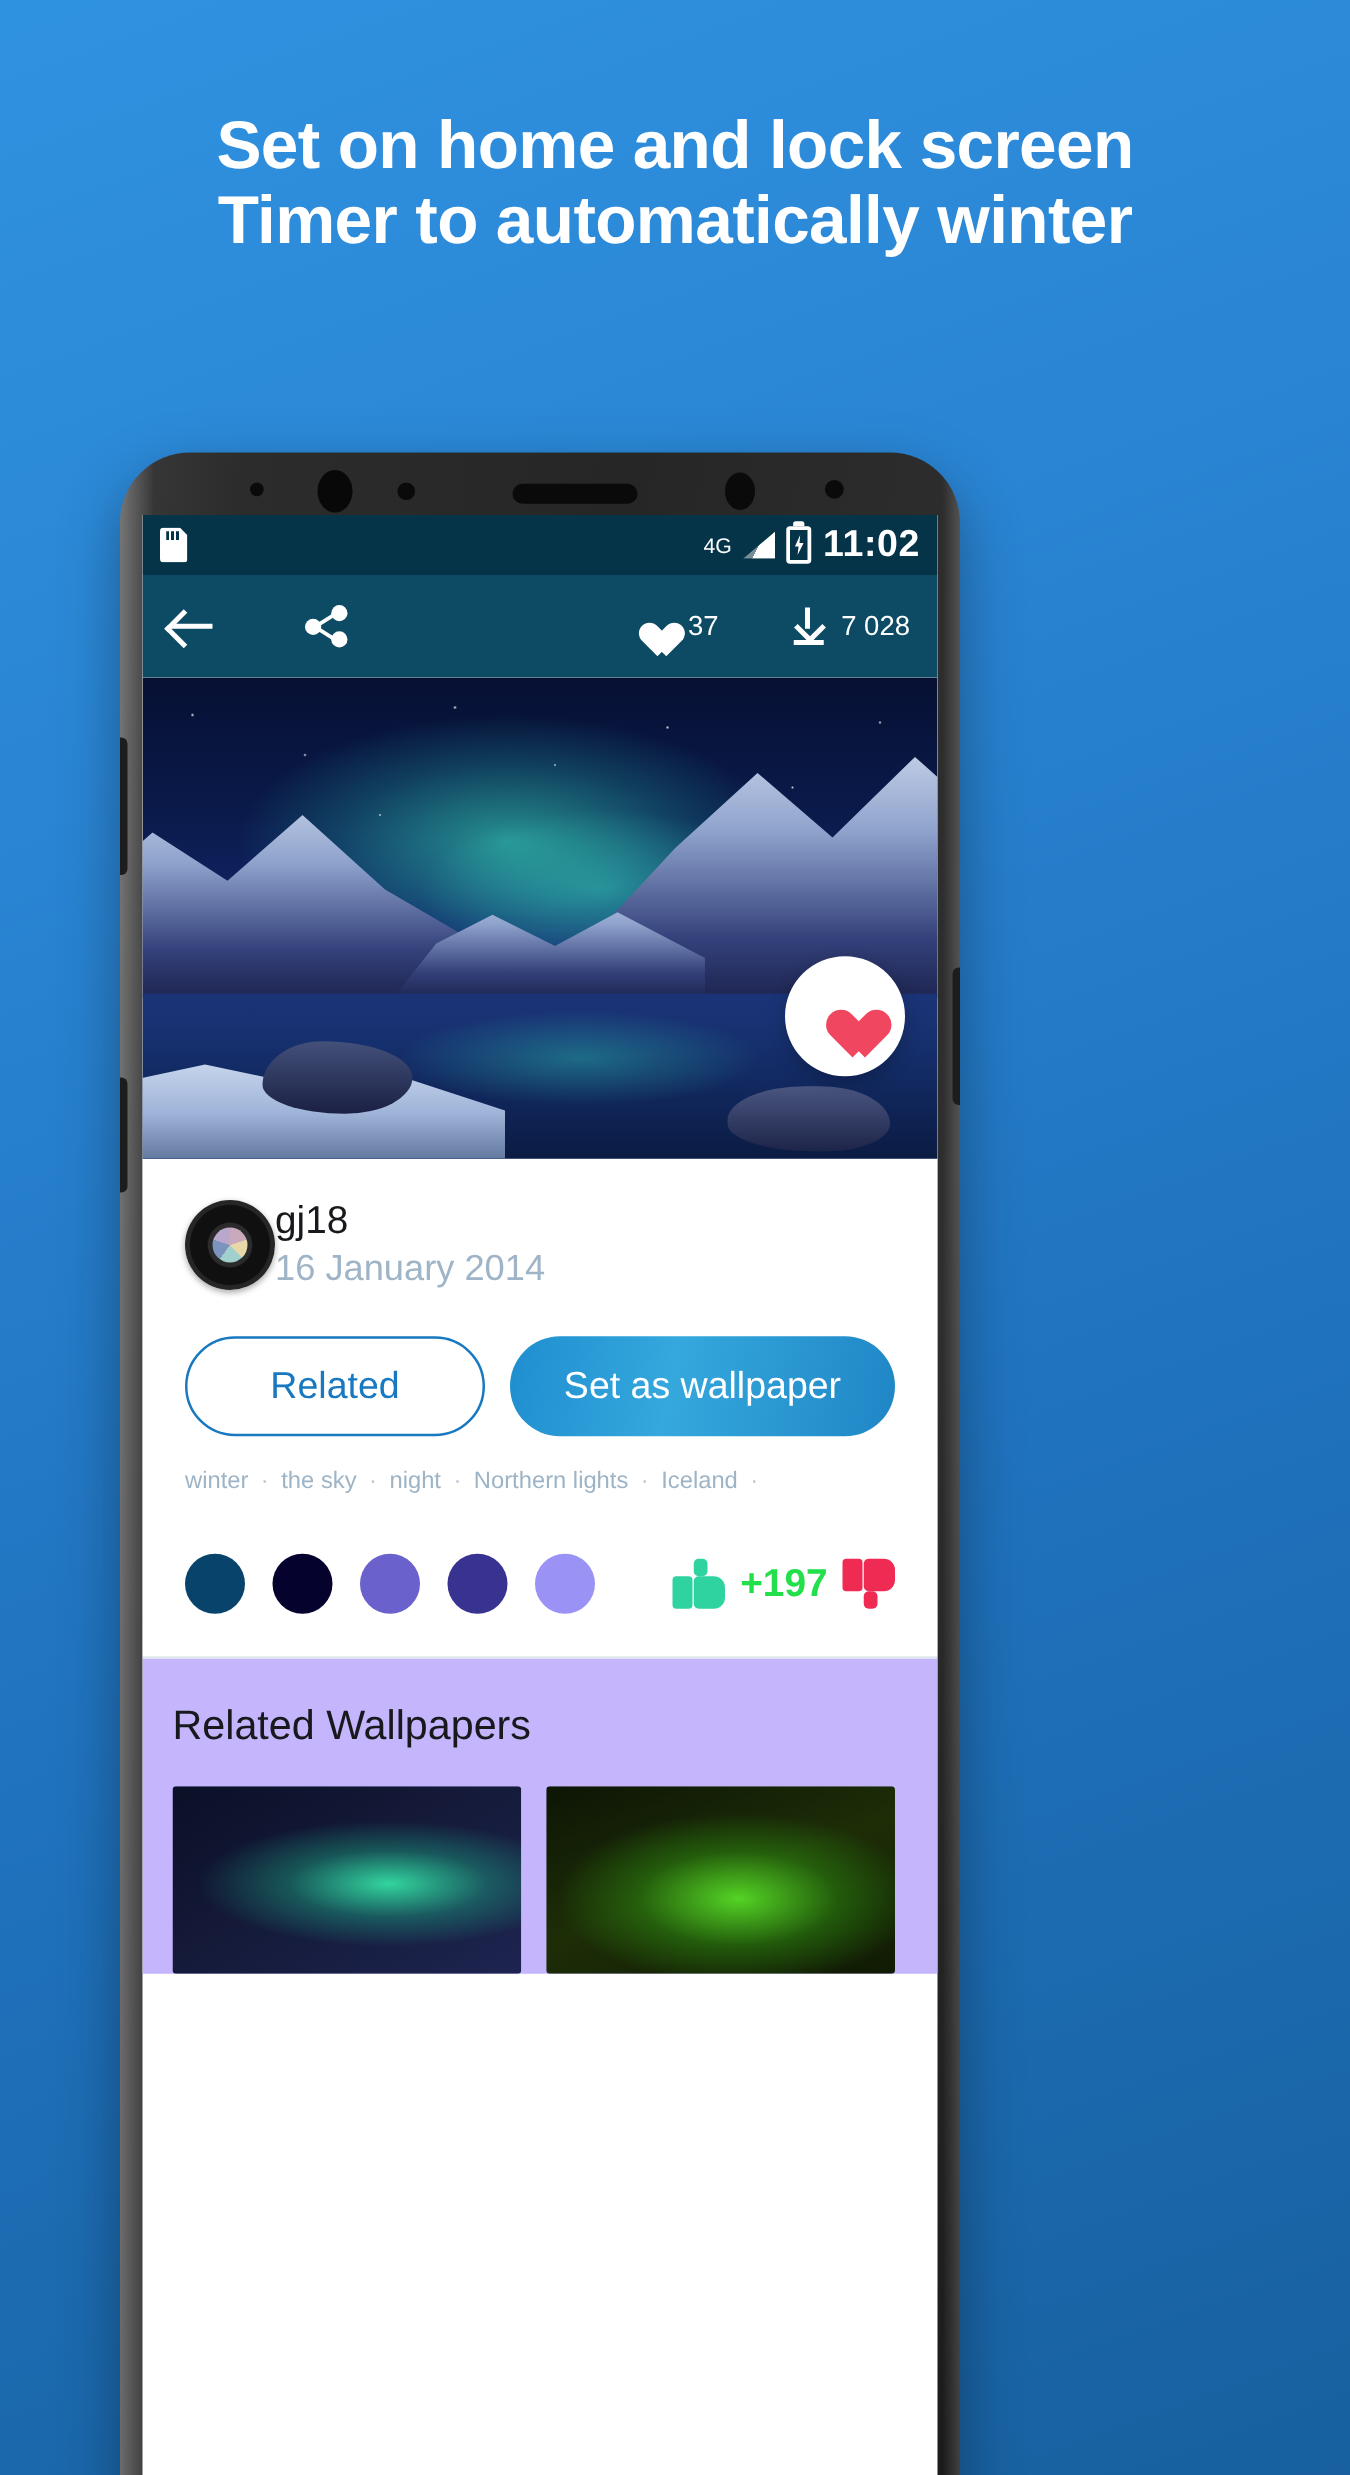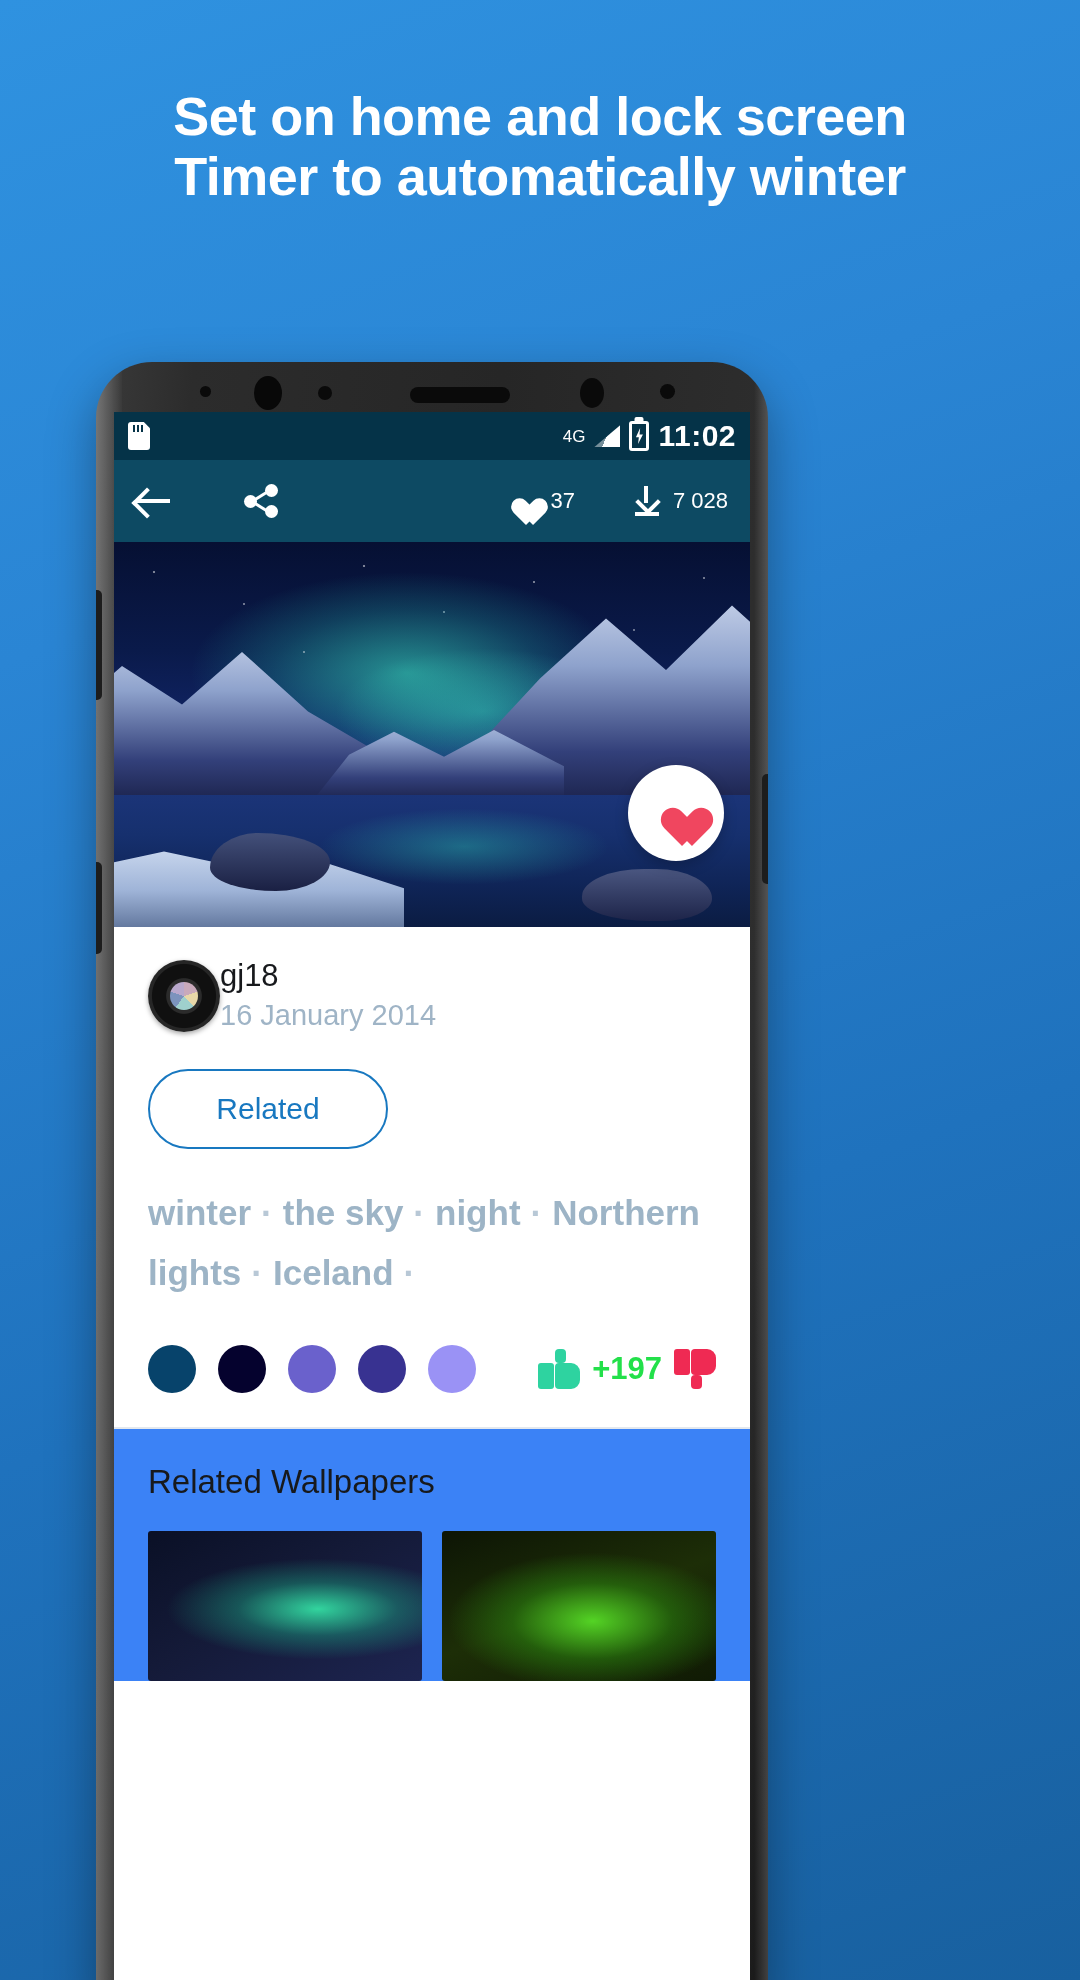--- a/index.html
+++ b/index.html
@@ -263,22 +263,22 @@
   }
   .btn-download {
     flex: 0 0 240px; border: 2px solid #1878c0; color: #1878c0; background: #fff;
   }
   .btn-setwall {
     flex: 1; color: #ffffff; border: 0;
     background: linear-gradient(100deg, #1f8ed0 0%, #35a8dd 42%, #1f86c6 100%);
   }
 
   .tags {
-    margin-top: 34px; font-size: 35px; color: #9db4c6;
-    line-height: 1.72; max-width: 560px; font-weight: bold;
+    margin-top: 20px; font-size: 19px; color: #9db4c6;
+    line-height: 1.72; max-width: 560px;
   }
   .tags .sep { color: #b8c8d6; padding: 0 10px; }
 
   .palette-row {
     display: flex; align-items: center; margin-top: 42px; padding-bottom: 34px;
   }
   .swatches { display: flex; gap: 22px; }
   .sw { width: 48px; height: 48px; border-radius: 50%; }
   .votes { margin-left: auto; display: flex; align-items: center; gap: 12px; }
   .thumb {
@@ -290,21 +290,21 @@
   .thumb.up .pad  { bottom: 0; }
   .thumb.up .palm { bottom: 0; }
   .thumb.up .stub { left: 17px; top: 0; }
   .thumb.down .pad  { top: 0; }
   .thumb.down .palm { top: 0; }
   .thumb.down .stub { left: 17px; bottom: 0; }
   .vote-count { font-size: 31px; font-weight: bold; }
 
   .divider { height: 2px; background: #e3e8ee; }
   .related {
-    background: #3b82f6; padding: 34px 34px 0 34px;
+    background: #c4b5fd; padding: 34px 34px 0 24px;
   }
   .related-title { font-size: 33px; color: #17191c; }
   .rel-grid { display: flex; gap: 20px; margin-top: 30px; }
   .rel-card { flex: 1; height: 150px; border-radius: 3px; overflow: hidden; position: relative; }
   .rel-1 {
     background:
       radial-gradient(ellipse 210px 70px at 62% 52%, rgba(55,245,175,0.85) 0%, rgba(30,200,150,0.35) 38%, rgba(0,0,0,0) 72%),
       linear-gradient(150deg, #0a1026 0%, #141a38 45%, #1d2450 100%);
   }
   .rel-2 {
@@ -397,20 +397,21 @@
       <div class="author-row">
         <div class="avatar"></div>
         <div>
           <div class="author-name">gj18</div>
           <div class="author-date">16 January 2014</div>
         </div>
       </div>
 
       <div class="actions">
         <div class="btn btn-download">Related</div>
+        <div class="btn btn-setwall">Set as wallpaper</div>
       </div>
 
       <div class="tags"><span class="tag">winter</span><span class="sep">·</span><span class="tag">the sky</span><span class="sep">·</span><span class="tag">night</span><span class="sep">·</span><span class="tag">Northern lights</span><span class="sep">·</span><span class="tag">Iceland</span><span class="sep">·</span></div>
 
       <div class="palette-row">
         <div class="swatches">
             <span class="sw" style="background: rgb(7, 67, 107);"></span>
             <span class="sw" style="background: rgb(5, 2, 46);"></span>
             <span class="sw" style="background: rgb(106, 97, 204);"></span>
             <span class="sw" style="background: rgb(56, 50, 145);"></span>

